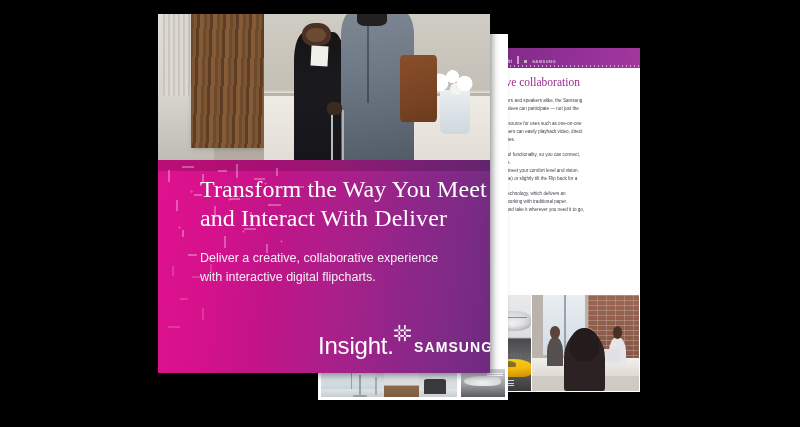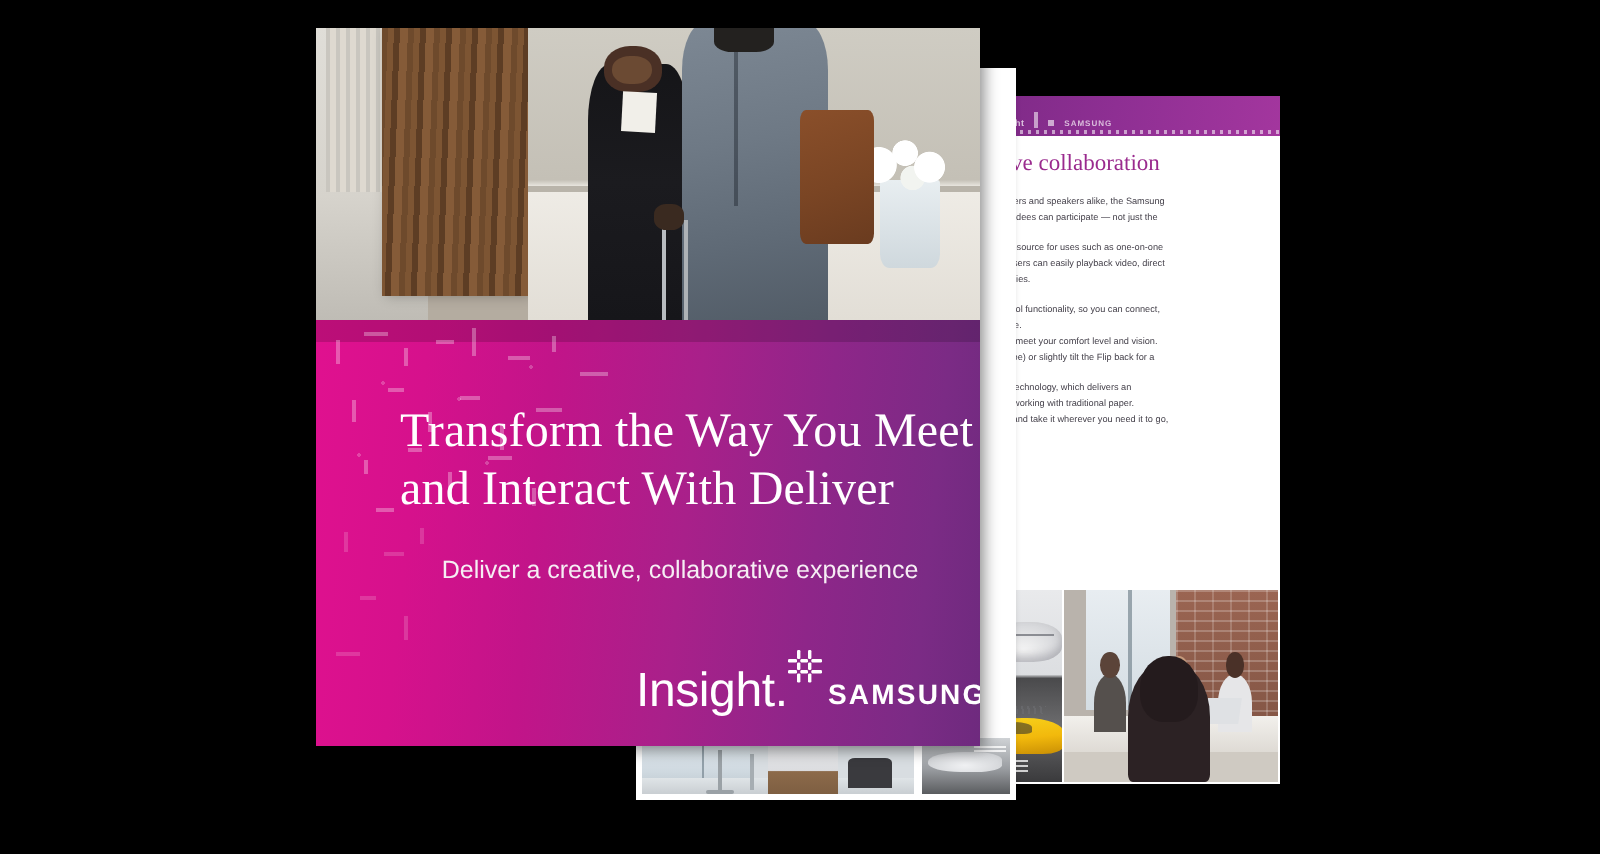--- a/index.html
+++ b/index.html
@@ -403,37 +403,36 @@
     opacity: .16;
     background-image:
       linear-gradient(#fff,#fff), linear-gradient(#fff,#fff), linear-gradient(#fff,#fff),
       linear-gradient(#fff,#fff), linear-gradient(#fff,#fff), linear-gradient(#fff,#fff);
     background-repeat: no-repeat;
     background-size: 2px 10px, 10px 2px, 2px 8px, 8px 2px, 2px 12px, 12px 2px;
     background-position: 14px 6px, 34px 16px, 52px 4px, 22px 38px, 44px 48px, 10px 66px;
   }
 
   .fc-text {
-    position: absolute; left: 42px; top: 188px; width: 280px;
+    position: absolute; left: 42px; top: 161px; width: 280px;
   }
   .fc-title {
     font-family: "Liberation Serif", serif;
     font-size: 24px;
     line-height: 1.22;
     color: #ffffff;
     font-weight: normal;
     letter-spacing: .1px;
   }
   .fc-title .l { display: block; white-space: nowrap; }
   .fc-sub {
     margin-top: 15px;
     font-size: 12.5px;
     line-height: 1.55;
     color: #f6eef4;
-    text-align: center;
   }
   .fc-sub .l { display: block; white-space: nowrap; }
 
   .fc-logos {
     position: absolute; left: 160px; bottom: 15px;
     display: flex; align-items: flex-end; gap: 20px;
   }
   .logo-insight {
     position: relative;
     display: flex; align-items: flex-end;
@@ -570,20 +569,21 @@
       <div class="fc-pattern-3"></div>
     </div>
 
     <div class="fc-text">
       <div class="fc-title">
         <span class="l">Transform the Way You Meet</span>
         <span class="l">and Interact With Deliver</span>
       </div>
       <div class="fc-sub">
         <span class="l">Deliver a creative, collaborative experience</span>
+        <span class="l">with interactive digital flipcharts.</span>
       </div>
     </div>
 
     <div class="fc-logos">
       <div class="logo-insight">
         <span class="word">Insight</span>
         <span class="dot">.</span>
         <span class="mark">
           <svg viewBox="0 0 34 34" width="17" height="17" aria-hidden="true">
             <g fill="#ffffff">

